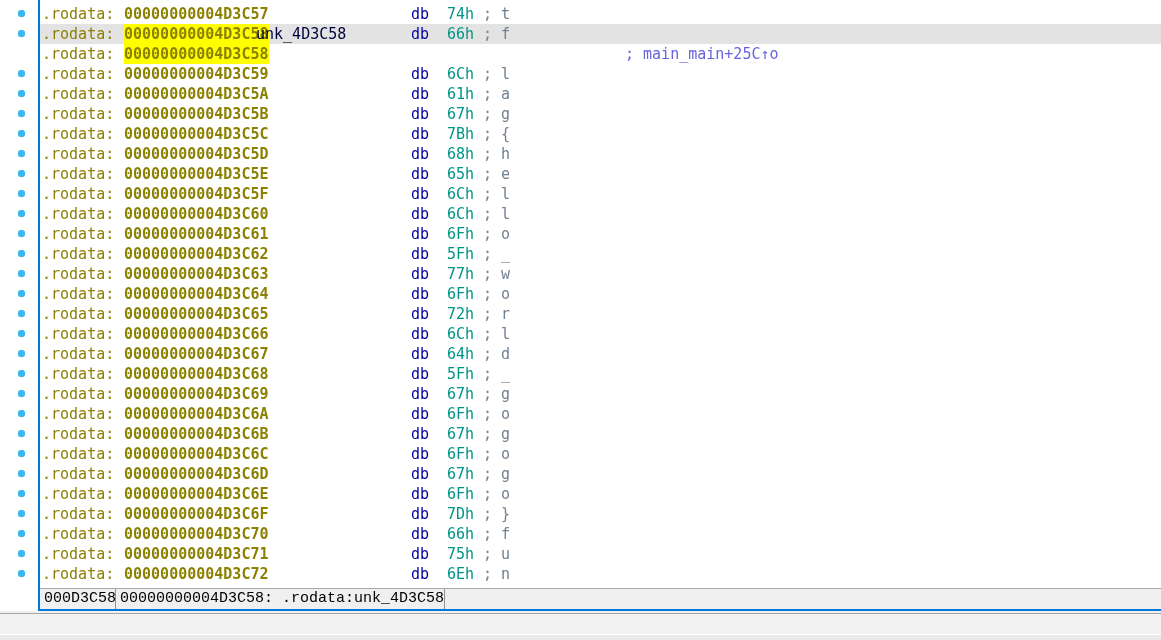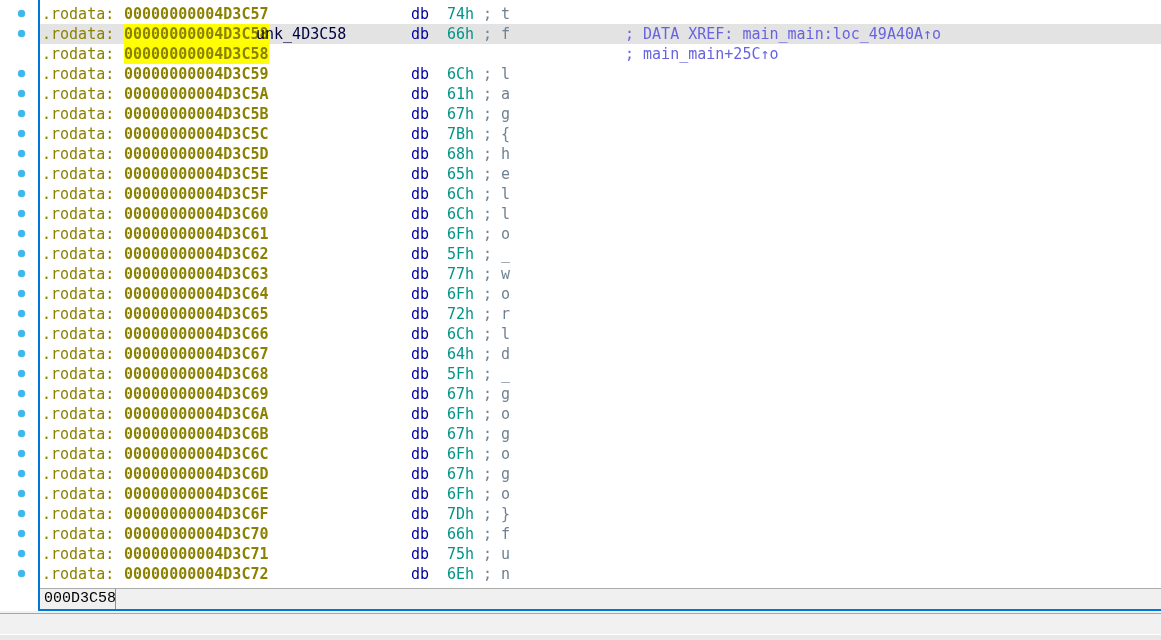--- a/index.html
+++ b/index.html
@@ -72,21 +72,21 @@
       <div class="dot" style="top: 470px;"></div>
       <div class="dot" style="top: 490px;"></div>
       <div class="dot" style="top: 510px;"></div>
       <div class="dot" style="top: 530px;"></div>
       <div class="dot" style="top: 550px;"></div>
       <div class="dot" style="top: 570px;"></div>
     </div>
   <div class="vborder"></div>
   <div class="listing" id="listing">
       <div class="row" style="top: 4px;"><span class="seg">.rodata:</span><span class="addr">00000000004D3C57</span><span class="mn">db</span><span class="val">74h</span><span class="ch">; t</span></div>
-      <div class="row sel" style="top: 24px;"><span class="seg">.rodata:</span><span class="addr hl">00000000004D3C58</span><span class="lbl">unk_4D3C58</span><span class="mn">db</span><span class="val">66h</span><span class="ch">; f</span><span class="cm">; DATA XREF: main_main:loc_49A40A↑o</span></div>
+      <div class="row sel" style="top: 24px;"><span class="seg">.rodata:</span><span class="addr hl">00000000004D3C58</span><span class="lbl">unk_4D3C58</span><span class="mn">db</span><span class="val">66h</span><span class="ch">; f</span></div>
       <div class="row" style="top: 44px;"><span class="seg">.rodata:</span><span class="addr hl">00000000004D3C58</span><span class="cm">; main_main+25C↑o</span></div>
       <div class="row" style="top: 64px;"><span class="seg">.rodata:</span><span class="addr">00000000004D3C59</span><span class="mn">db</span><span class="val">6Ch</span><span class="ch">; l</span></div>
       <div class="row" style="top: 84px;"><span class="seg">.rodata:</span><span class="addr">00000000004D3C5A</span><span class="mn">db</span><span class="val">61h</span><span class="ch">; a</span></div>
       <div class="row" style="top: 104px;"><span class="seg">.rodata:</span><span class="addr">00000000004D3C5B</span><span class="mn">db</span><span class="val">67h</span><span class="ch">; g</span></div>
       <div class="row" style="top: 124px;"><span class="seg">.rodata:</span><span class="addr">00000000004D3C5C</span><span class="mn">db</span><span class="val">7Bh</span><span class="ch">; {</span></div>
       <div class="row" style="top: 144px;"><span class="seg">.rodata:</span><span class="addr">00000000004D3C5D</span><span class="mn">db</span><span class="val">68h</span><span class="ch">; h</span></div>
       <div class="row" style="top: 164px;"><span class="seg">.rodata:</span><span class="addr">00000000004D3C5E</span><span class="mn">db</span><span class="val">65h</span><span class="ch">; e</span></div>
       <div class="row" style="top: 184px;"><span class="seg">.rodata:</span><span class="addr">00000000004D3C5F</span><span class="mn">db</span><span class="val">6Ch</span><span class="ch">; l</span></div>
       <div class="row" style="top: 204px;"><span class="seg">.rodata:</span><span class="addr">00000000004D3C60</span><span class="mn">db</span><span class="val">6Ch</span><span class="ch">; l</span></div>
       <div class="row" style="top: 224px;"><span class="seg">.rodata:</span><span class="addr">00000000004D3C61</span><span class="mn">db</span><span class="val">6Fh</span><span class="ch">; o</span></div>
@@ -105,20 +105,21 @@
       <div class="row" style="top: 484px;"><span class="seg">.rodata:</span><span class="addr">00000000004D3C6E</span><span class="mn">db</span><span class="val">6Fh</span><span class="ch">; o</span></div>
       <div class="row" style="top: 504px;"><span class="seg">.rodata:</span><span class="addr">00000000004D3C6F</span><span class="mn">db</span><span class="val">7Dh</span><span class="ch">; }</span></div>
       <div class="row" style="top: 524px;"><span class="seg">.rodata:</span><span class="addr">00000000004D3C70</span><span class="mn">db</span><span class="val">66h</span><span class="ch">; f</span></div>
       <div class="row" style="top: 544px;"><span class="seg">.rodata:</span><span class="addr">00000000004D3C71</span><span class="mn">db</span><span class="val">75h</span><span class="ch">; u</span></div>
       <div class="row" style="top: 564px;"><span class="seg">.rodata:</span><span class="addr">00000000004D3C72</span><span class="mn">db</span><span class="val">6Eh</span><span class="ch">; n</span></div>
     </div>
   <div class="hborder"></div>
 
   <div class="statusbar">
     <div class="cell c1">000D3C58</div>
+    <div class="cell c2">00000000004D3C58: .rodata:unk_4D3C58</div>
     <div class="cell cfill"></div>
   </div>
 
   <div class="gapstrip"></div>
   <div class="linestrip"></div>
   <div class="bgstrip"></div>
   <div class="whitestrip"></div>
   <div class="botstrip"></div>
 </div>
 

